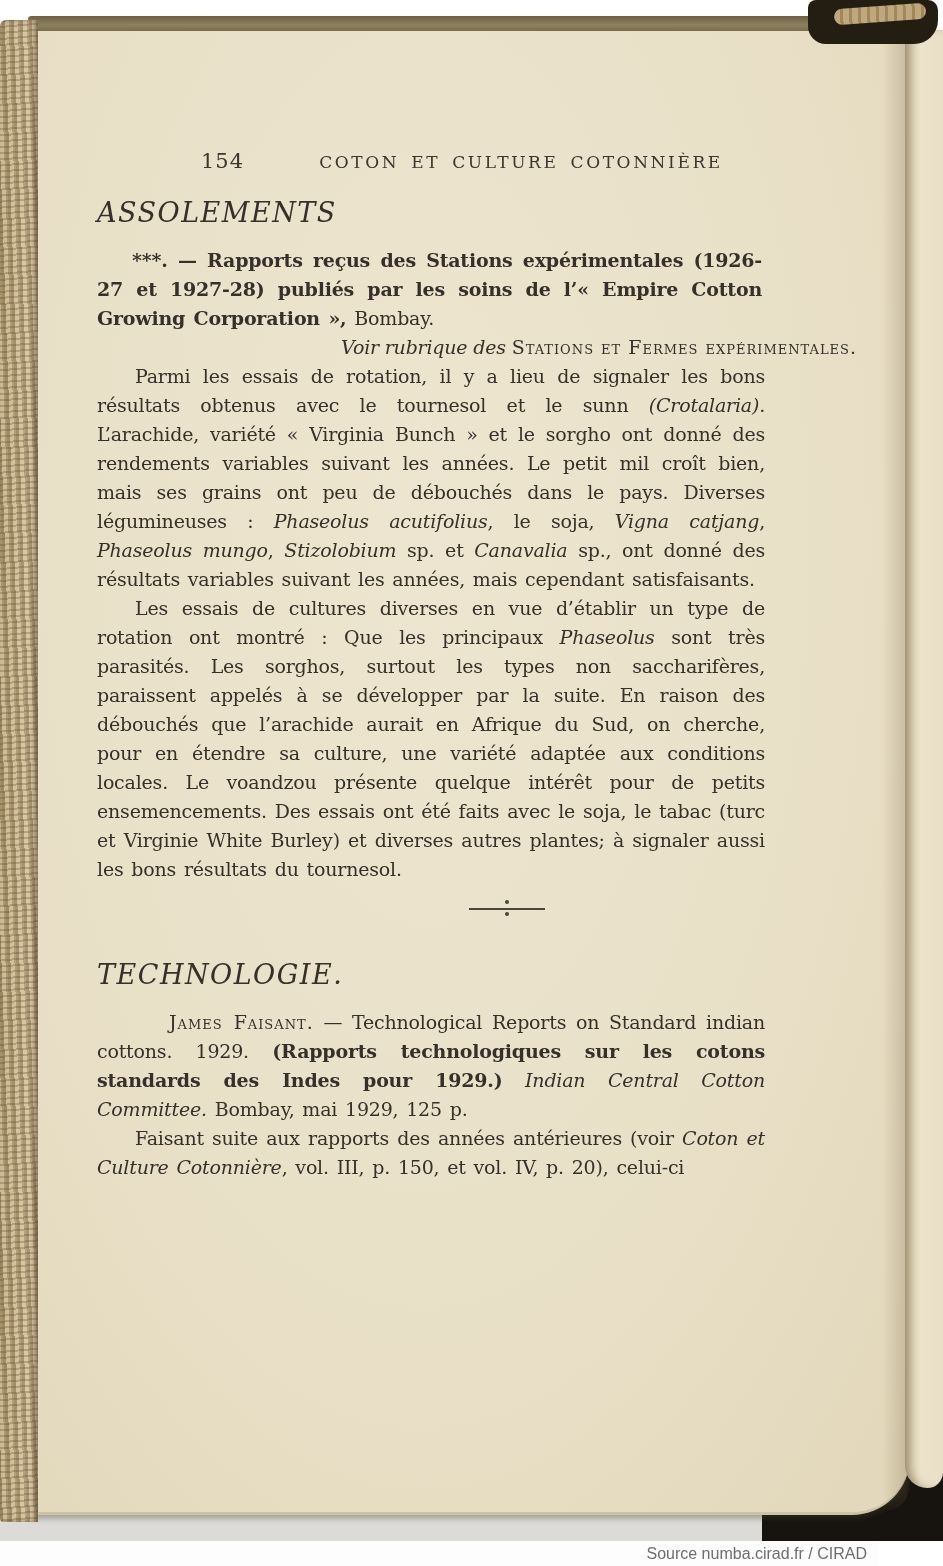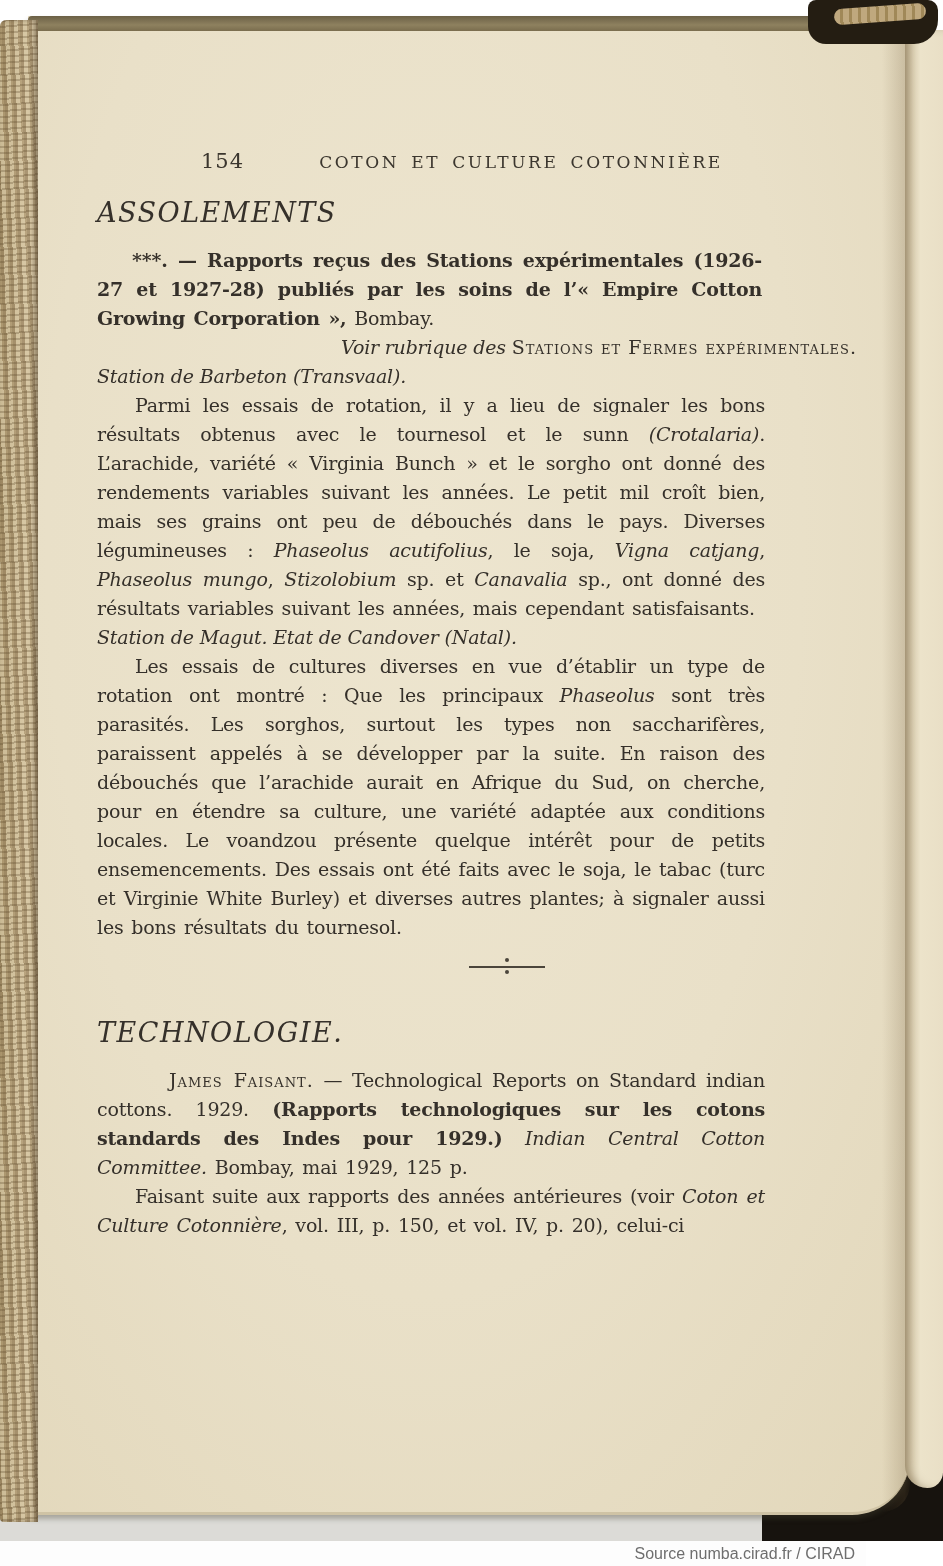--- a/index.html
+++ b/index.html
@@ -106,21 +106,21 @@
   }
   .orn-line{position:absolute;left:0;top:8px;width:76px;height:2px;background:#4b453b;}
   .orn-colon i{
     position:absolute;left:36px;width:4px;height:4px;border-radius:50%;
     background:#4b453b;display:block;
   }
   .orn-colon i:first-child{top:0;}
   .orn-colon i:last-child{top:12px;}
   
   .scan-source-bar{
-    position:absolute;left:0;bottom:0;width:866px;height:25px;background:#fdfdfd;
+    position:absolute;left:0;bottom:0;width:866px;height:25px;background:#fdfdfd;padding-left:12px;
   }
   .scan-source-text{
     display:block;text-align:right;padding-right:11px;line-height:25px;
     font-family:"Liberation Sans", sans-serif;font-size:16px;color:#6e6e6e;
   }
 </style>
 </head>
 <body>
 
 <div class="scan-gray-strip"></div>
@@ -140,23 +140,21 @@
 
 <div class="running-header">
   <span class="page-number">154</span>
   <span class="running-title">COTON ET CULTURE COTONNIÈRE</span>
 </div>
 
 <div class="page-text-flow">
     <div class="blk-heading">ASSOLEMENTS</div>
     <p class="blk-entry"><span class="seg-b">***. — Rapports reçus des Stations expérimentales (1926-27 et 1927-28) publiés par les soins de l’« Empire Cotton Growing Corporation »,</span><span class="seg-r"> Bombay.</span></p>
     <p class="blk-crossref"><span class="seg-i">Voir rubrique des </span><span class="seg-sc">Stations et Fermes expérimentales.</span></p>
-    <p class="blk-station"><span class="seg-i">Station de Barbeton (Transvaal).</span></p>
     <p class="blk-body"><span class="seg-r">Parmi les essais de rotation, il y a lieu de signaler les bons résultats obtenus avec le tournesol et le sunn </span><span class="seg-i">(Crotalaria)</span><span class="seg-r">. L’arachide, variété « Virginia Bunch » et le sorgho ont donné des rendements variables suivant les années. Le petit mil croît bien, mais ses grains ont peu de débouchés dans le pays. Diverses légumineuses : </span><span class="seg-i">Phaseolus acutifolius</span><span class="seg-r">, le soja, </span><span class="seg-i">Vigna catjang</span><span class="seg-r">, </span><span class="seg-i">Phaseolus mungo</span><span class="seg-r">, </span><span class="seg-i">Stizolobium</span><span class="seg-r"> sp. et </span><span class="seg-i">Canavalia</span><span class="seg-r"> sp., ont donné des résultats variables suivant les années, mais cependant satisfaisants.</span></p>
-    <p class="blk-station"><span class="seg-i">Station de Magut. Etat de Candover (Natal).</span></p>
     <p class="blk-body"><span class="seg-r">Les essais de cultures diverses en vue d’établir un type de rotation ont montré : Que les principaux </span><span class="seg-i">Phaseolus</span><span class="seg-r"> sont très parasités. Les sorghos, surtout les types non saccharifères, paraissent appelés à se développer par la suite. En raison des débouchés que l’arachide aurait en Afrique du Sud, on cherche, pour en étendre sa culture, une variété adaptée aux conditions locales. Le voandzou présente quelque intérêt pour de petits ensemencements. Des essais ont été faits avec le soja, le tabac (turc et Virginie White Burley) et diverses autres plantes; à signaler aussi les bons résultats du tournesol.</span></p>
     <div class="ornament-divider"><span class="orn-line"></span><span class="orn-colon"><i></i><i></i></span></div>
     <div class="blk-heading">TECHNOLOGIE.</div>
     <p class="blk-biblio"><span class="seg-sc">James Faisant.</span><span class="seg-r"> — Technological Reports on Standard indian cottons. 1929. </span><span class="seg-b">(Rapports technologiques sur les cotons standards des Indes pour 1929.)</span><span class="seg-i"> Indian Central Cotton Committee.</span><span class="seg-r"> Bombay, mai 1929, 125 p.</span></p>
     <p class="blk-body"><span class="seg-r">Faisant suite aux rapports des années antérieures (voir </span><span class="seg-i">Coton et Culture Cotonnière</span><span class="seg-r">, vol. III, p. 150, et vol. IV, p. 20), celui-ci</span></p>
   </div>
 
 <div class="scan-source-bar">
   <span class="scan-source-text">Source numba.cirad.fr / CIRAD</span>
 </div>

